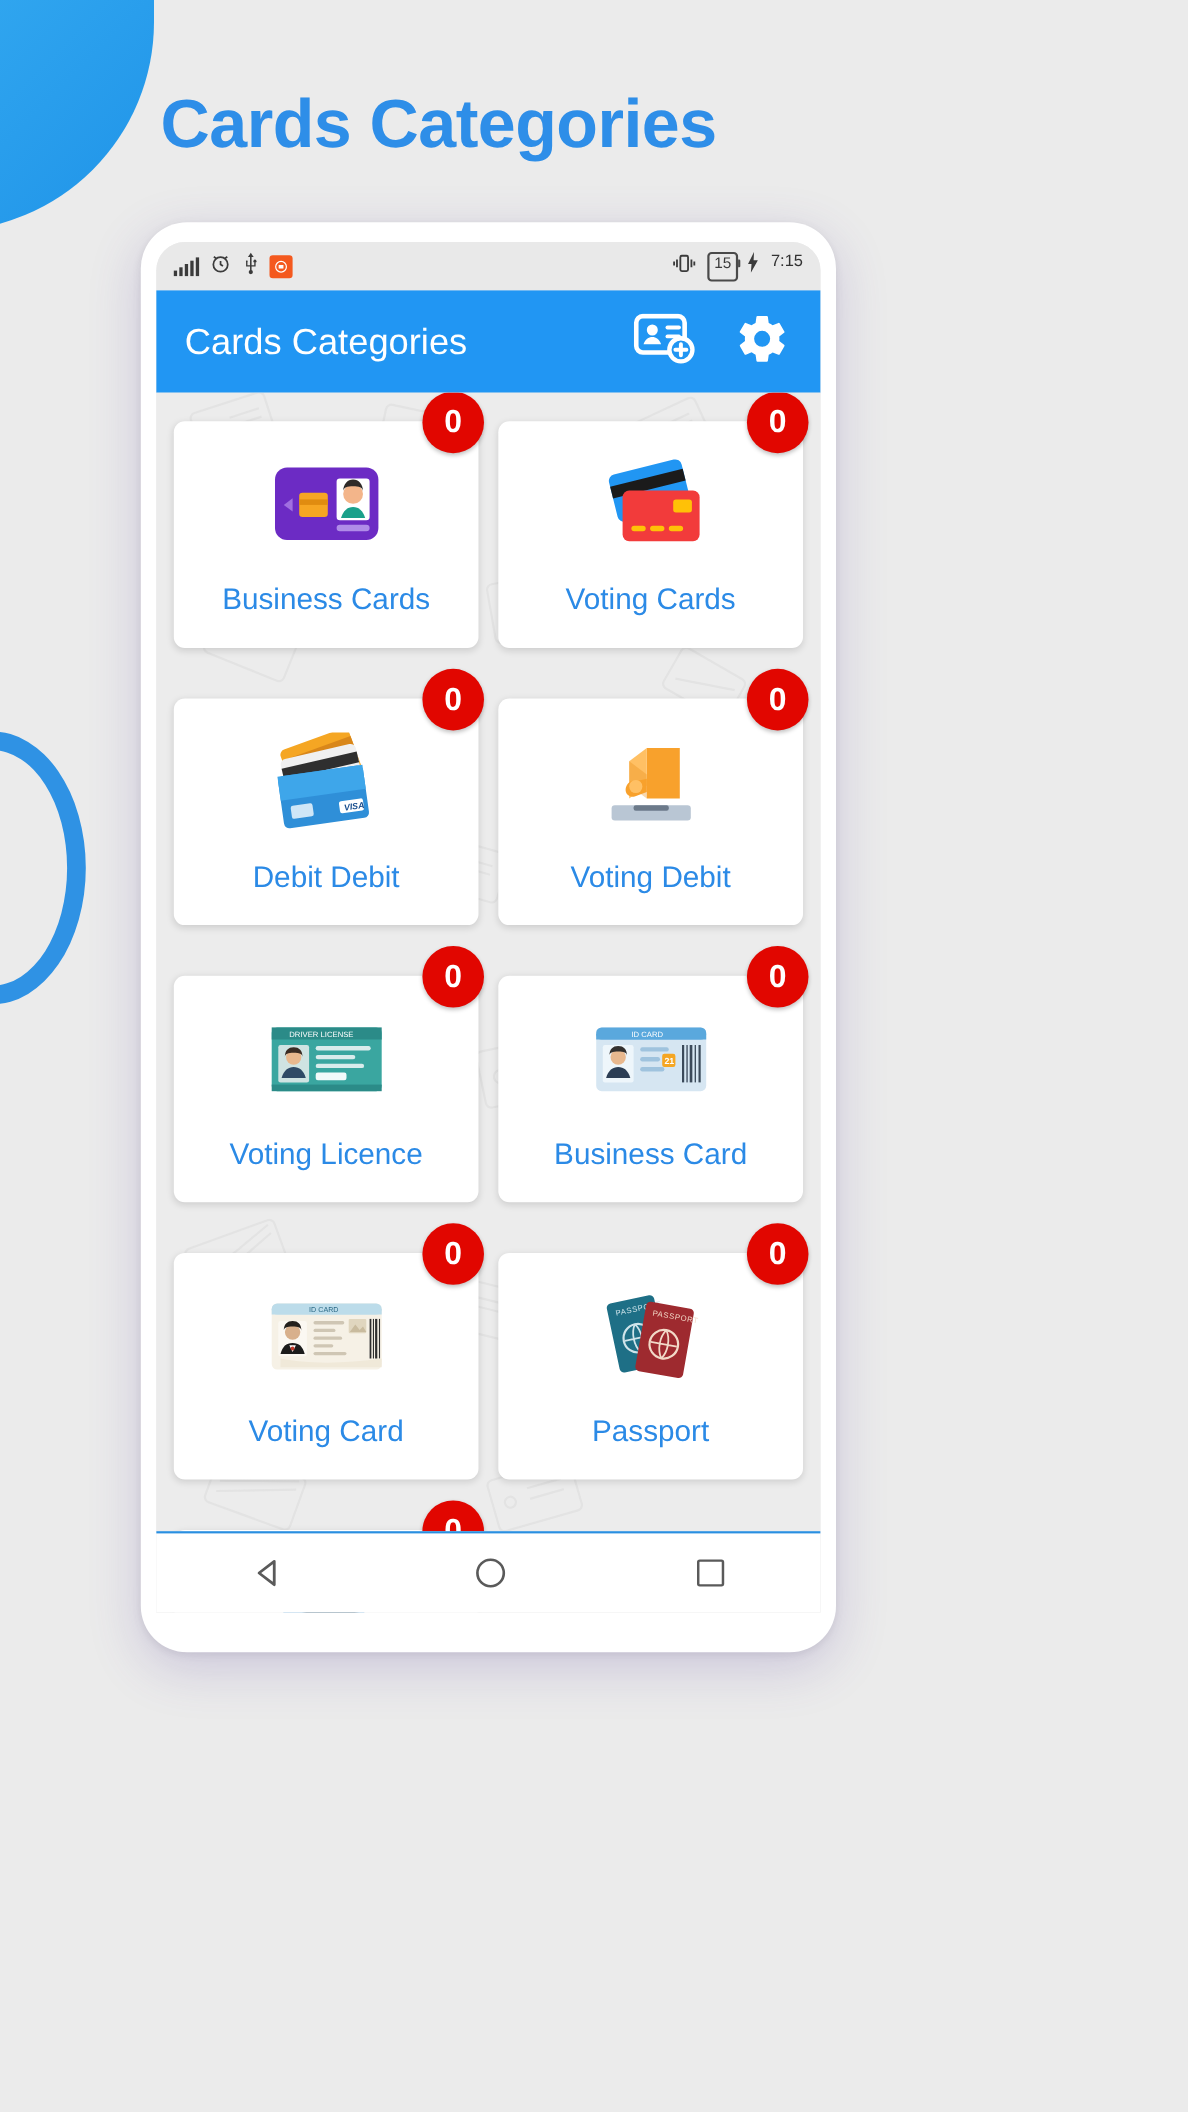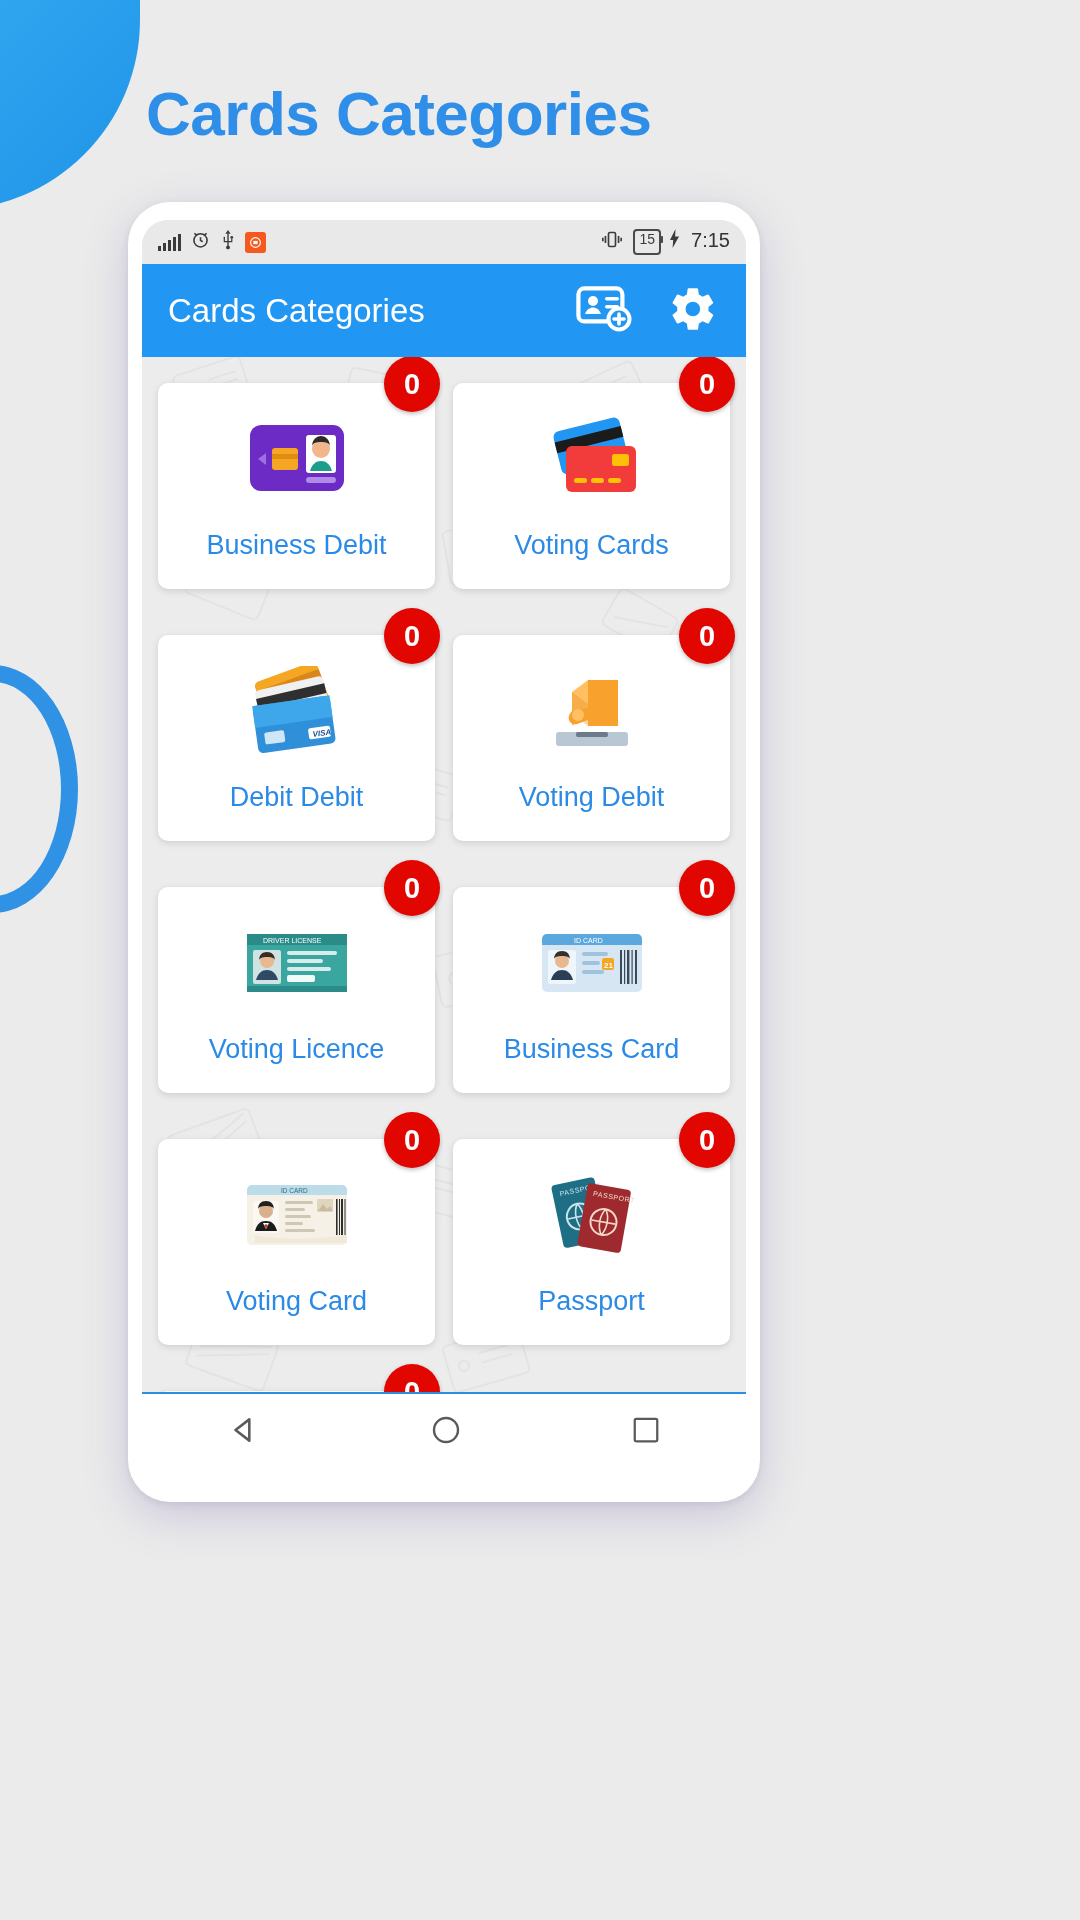--- a/index.html
+++ b/index.html
@@ -74,21 +74,21 @@
   }
   .batt{
     border:2px solid #4a4a4a; border-radius:4px;
     padding:0px 4px; font-size:14px; line-height:17px;
     position:relative; color:#3b3b3b;
   }
   .batt:after{
     content:""; position:absolute; right:-4px; top:5px;
     width:2px; height:7px; background:#4a4a4a; border-radius:0 1px 1px 0;
   }
-  .sb-time{ font-size:20px; color:#333; margin-left:3px; }
+  .sb-time{ font-size:15px; color:#333; margin-left:3px; }
 
   
   .appbar{
     height:93px; background:#2196f3;
     display:flex; align-items:center;
     padding:0 28px 0 26px;
   }
   .appbar-title{ color:#fff; font-size:33px; }
   .appbar-actions{ margin-left:auto; display:flex; align-items:center; gap:36px; }
 
@@ -320,21 +320,21 @@
               <path d="M22 36l-8 6 8 6z" fill="#a06fe0"></path>
               <rect x="28" y="31" width="26" height="22" rx="3" fill="#f6a623"></rect>
               <rect x="28" y="37" width="26" height="5" fill="#e08c10"></rect>
               <rect x="62" y="18" width="30" height="38" rx="3" fill="#fff"></rect>
               <circle cx="77" cy="32" r="9" fill="#f3b58a"></circle>
               <path d="M68 30c0-7 4-11 9-11s9 4 9 11c0-4-4-5-9-5s-9 1-9 5z" fill="#2f2a28"></path>
               <path d="M66 54c2-7 6-10 11-10s9 3 11 10z" fill="#1aa08a"></path>
               <rect x="62" y="60" width="30" height="6" rx="3" fill="#b08ce8"></rect>
             </svg>
           </div>
-          <div class="cat-label">Business Debit</div>
+          <div class="cat-label">Business Cards</div>
         </div>
 
         <div class="cat-card">
           <div class="badge">0</div>
           <div class="cat-icon">
             <svg width="112" height="88" viewBox="0 0 112 88">
               <g transform="rotate(-14 56 44)">
                 <rect x="24" y="8" width="68" height="44" rx="6" fill="#2196f3"></rect>
                 <rect x="24" y="18" width="68" height="11" fill="#1b1b1b"></rect>
               </g>

